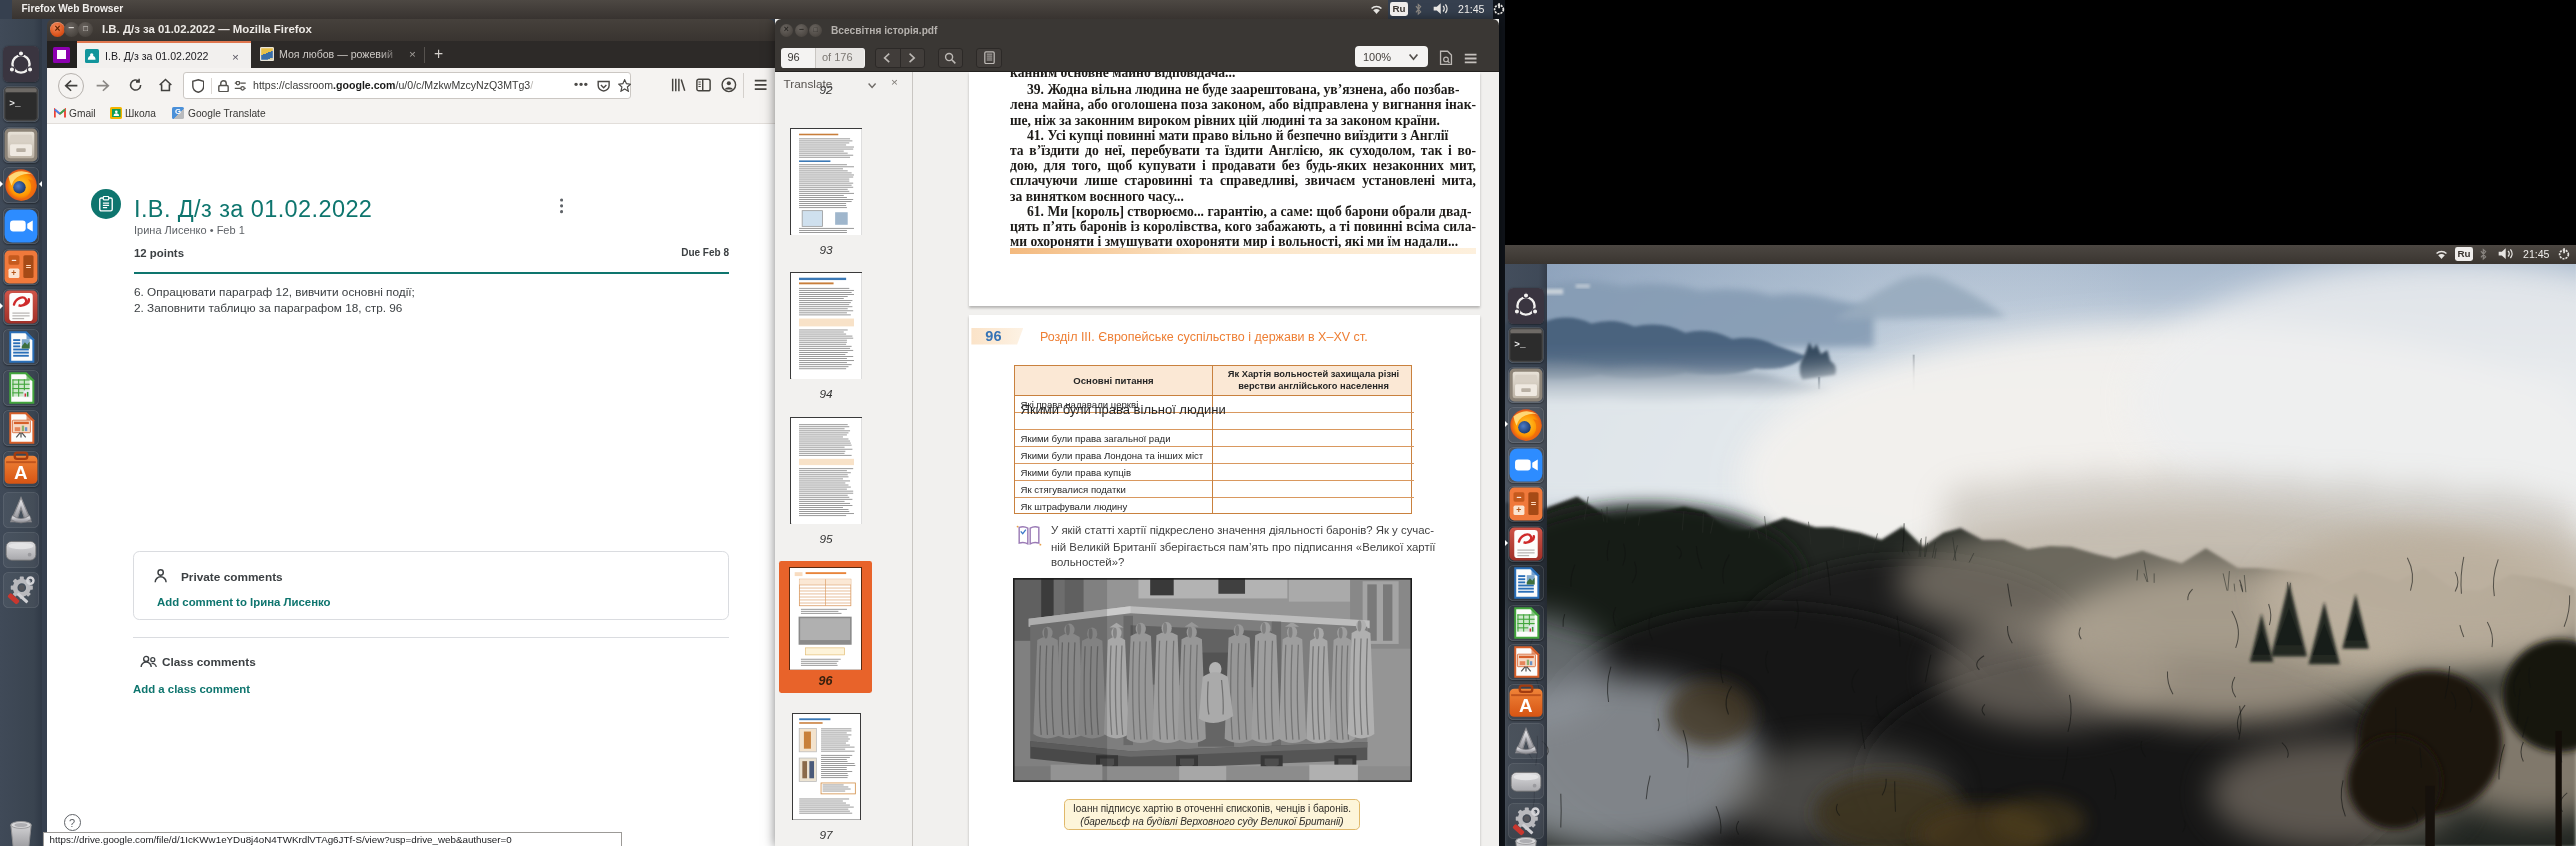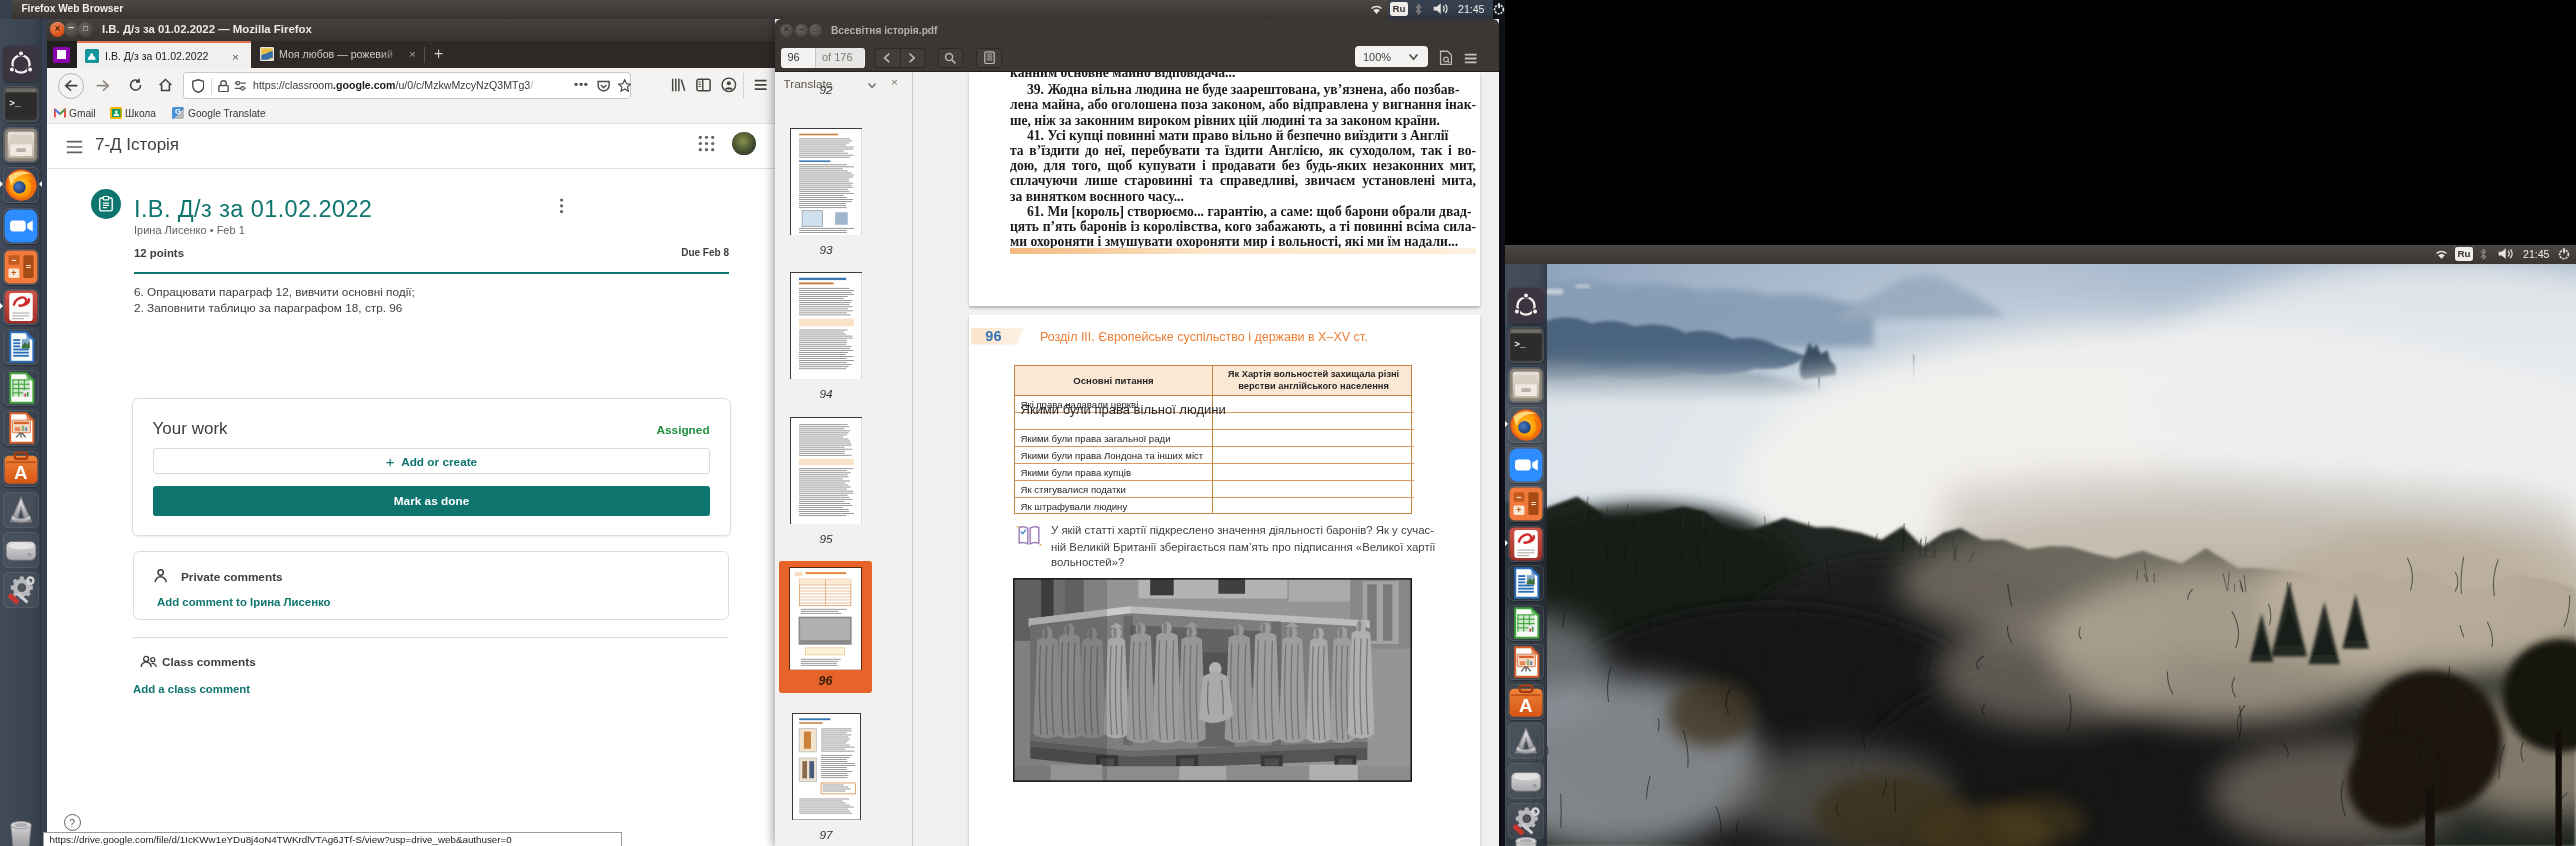--- a/index.html
+++ b/index.html
@@ -165,40 +165,20 @@
             <circle cx="5.5" cy="3.6" r="1.7" fill="#fff"></circle>
             <path d="M2 9 a3.5 3.5 0 0 1 7 0 z" fill="#fff"></path>
           </svg>
  <span style="position:absolute;left:78px;top:3.9px;font-size:10.2px;color:#383735">Школа</span>
  <div style="position:absolute;left:125px;top:3.1px;width:11.8px;height:11.8px;background:linear-gradient(135deg,#4a90d9 55%,#b8babd 55%);border-radius:1.6px"></div>
  <span style="position:absolute;left:128px;top:3.1px;font-size:7.8px;color:#fff;font-weight:bold">G</span>
  <span style="position:absolute;left:141px;top:3.9px;font-size:10.2px;color:#383735">Google Translate</span>
 </div>
 
 <div style="position:absolute;left:0;top:105px;right:0;bottom:0;background:#fff;overflow:hidden">
- <div style="position:absolute;left:0;top:0;right:0;height:45px;border-bottom:0.8px solid #e0e0e0">
-  <svg style="position:absolute;left:19px;top:15.7px" width="17" height="14" viewBox="0 0 22 18">
-              <path d="M1 2 H21 M1 9 H21 M1 16 H21" stroke="#5f6368" stroke-width="2.2"></path>
-            </svg>
-  <span style="position:absolute;left:48px;top:11px;font-size:17px;color:#3c4043">7-Д Історія</span>
-  <svg style="position:absolute;left:651px;top:11px" width="17" height="17" viewBox="0 0 22 22">
-              <g fill="#5f6368">
-                <circle cx="3" cy="3" r="2.1"></circle>
-                <circle cx="11" cy="3" r="2.1"></circle>
-                <circle cx="19" cy="3" r="2.1"></circle>
-                <circle cx="3" cy="11" r="2.1"></circle>
-                <circle cx="11" cy="11" r="2.1"></circle>
-                <circle cx="19" cy="11" r="2.1"></circle>
-                <circle cx="3" cy="19" r="2.1"></circle>
-                <circle cx="11" cy="19" r="2.1"></circle>
-                <circle cx="19" cy="19" r="2.1"></circle>
-              </g>
-            </svg>
-  <div style="position:absolute;left:685px;top:7.8px;width:23.5px;height:23.5px;border-radius:50%;background:radial-gradient(circle at 45% 40%,#8a8f4a,#3e4a2e 60%,#23301e)"></div>
- </div>
  <div style="position:absolute;left:44px;top:65px;width:30px;height:30px;border-radius:50%;background:#0e756e"></div>
  <svg style="position:absolute;left:52px;top:72px" width="14" height="15.7" viewBox="0 0 18 20">
             <rect x="1" y="2.5" width="16" height="16.5" rx="2" fill="none" stroke="#fff" stroke-width="1.8"></rect>
             <rect x="5.5" y="0.5" width="7" height="4.5" rx="1.2" fill="#0e756e" stroke="#fff" stroke-width="1.5"></rect>
             <path d="M5 9 h8 M5 12 h8 M5 15 h5.5" stroke="#fff" stroke-width="1.6"></path>
           </svg>
  <div style="position:absolute;left:87px;top:72px;font-size:23.5px;color:#0e756e;letter-spacing:0.4px">І.В. Д/з за 01.02.2022</div>
  <svg style="position:absolute;left:513px;top:74px" width="3.1" height="15.7" viewBox="0 0 4 20">
             <g fill="#5f6368">
               <circle cx="2" cy="2.5" r="2"></circle>
@@ -207,26 +187,20 @@
             </g>
           </svg>
  <div style="position:absolute;left:87px;top:100px;font-size:11px;color:#5f6368">Ірина Лисенко • Feb 1</div>
  <div style="position:absolute;left:87px;top:123px;font-size:11.4px;font-weight:bold;color:#3c4043">12 points</div>
  <div style="position:absolute;left:549px;top:123px;width:133px;text-align:right;font-size:10px;font-weight:bold;color:#3c4043">Due Feb 8</div>
  <div style="position:absolute;left:87px;top:148px;width:595px;height:1.6px;background:#0e756e"></div>
  <div style="position:absolute;left:87px;top:161px;font-size:11.8px;color:#3c4043">6. Опрацювати параграф 12, вивчити основні події;</div>
  <div style="position:absolute;left:87px;top:177px;font-size:11.8px;color:#3c4043">2. Заповнити таблицю за параграфом 18, стр. 96</div>
 
 
- <div style="position:absolute;left:85px;top:274px;width:599px;height:138px;border:0.8px solid #dadce0;border-radius:6.3px;box-shadow:0 0.8px 1.6px rgba(0,0,0,.08)">
-   <div style="position:absolute;left:19.6px;top:20.4px;font-size:17px;color:#3c4043">Your work</div>
-   <div style="position:absolute;right:20.4px;top:24px;font-size:11.8px;font-weight:bold;color:#1e8e3e">Assigned</div>
-   <div style="position:absolute;left:19.6px;top:49px;right:19.6px;height:26px;border:0.8px solid #dadce0;border-radius:3.1px;text-align:center;line-height:25px;font-size:11.8px;font-weight:bold;color:#0e756e"><span style="font-size:15px;font-weight:400;vertical-align:-0.8px">+</span>&nbsp;&nbsp;Add or create</div>
-   <div style="position:absolute;left:19.6px;top:87px;right:19.6px;height:30px;background:#0e756e;border-radius:3.1px;text-align:center;line-height:30px;font-size:11.8px;font-weight:bold;color:#fff">Mark as done</div>
- </div>
 
  <div style="position:absolute;left:86px;top:427px;width:596px;height:69px;border:0.8px solid #dadce0;border-radius:6.3px">
    <svg style="position:absolute;left:20.4px;top:17px" width="13.3" height="14" viewBox="0 0 17 18">
               <circle cx="8.5" cy="4.5" r="3.4" fill="none" stroke="#3c4043" stroke-width="1.9"></circle>
               <path d="M1.5 17 a7 7 0 0 1 14 0" fill="none" stroke="#3c4043" stroke-width="1.9"></path>
             </svg>
    <span style="position:absolute;left:47px;top:18px;font-size:11.8px;font-weight:bold;color:#3c4043">Private comments</span>
    <span style="position:absolute;left:23px;top:44px;font-size:11.4px;font-weight:bold;color:#0e756e">Add comment to Ірина Лисенко</span>
  </div>
  <div style="position:absolute;left:86px;top:513px;width:596px;height:0.8px;background:#dadce0"></div>
@@ -679,20 +653,24 @@
             <path d="M410 226 h28 v15 q-14 11 -28 0 z" fill="#3f3f3f"></path>
             <path d="M415 230 h18 v8 q-9 7 -18 0 z" fill="#575757"></path>
             <rect x="0" y="240" width="509" height="20" fill="#9e9e9e"></rect>
             <rect x="48" y="238" width="66" height="22" fill="#c2c2c2"></rect>
             <rect x="212" y="240" width="60" height="20" fill="#bcbcbc"></rect>
             <rect x="378" y="238" width="62" height="22" fill="#c6c6c6"></rect>
             <rect x="0" y="0" width="120" height="260" fill="#000" opacity="0.14"></rect>
             <rect x="0" y="0" width="509" height="260" fill="#000" opacity="0.11"></rect>
             <rect x="1" y="1" width="507" height="258" fill="none" stroke="#1a1a1a" stroke-width="2"></rect>
           </svg>
+          <div style="position:absolute;left:95px;top:484px;width:296px;height:31px;background:#fdf5da;border:1.2px solid #e0b86a;border-radius:4.7px">
+            <div style="position:absolute;left:0;top:3.1px;width:100%;text-align:center;font-size:10px;color:#2e2c28">Іоанн підписує хартію в оточенні єпископів, ченців і баронів.</div>
+            <div style="position:absolute;left:0;top:15.7px;width:100%;text-align:center;font-size:10px;font-style:italic;color:#2e2c28">(барельєф на будівлі Верховного суду Великої Британії)</div>
+          </div>
         </div>
       </div>
       <div id="panel1">
         <span class="ptitle">Firefox Web Browser</span>
         <svg class="abs" style="left:1356px;top:3.1px" width="17" height="12.5" viewBox="0 0 22 16">
           <path d="M11 14 l-3.4-4 a5.5 5.5 0 0 1 6.8 0 z" fill="#e6e4e1"></path>
           <path d="M4.6 7 a9.5 9.5 0 0 1 12.8 0" fill="none" stroke="#e6e4e1" stroke-width="2"></path>
           <path d="M7.4 10 a5.8 5.8 0 0 1 7.2 0" fill="none" stroke="#e6e4e1" stroke-width="2"></path>
         </svg>
         <span class="abs" style="left:1378px;top:2.4px;width:18px;height:14px;background:#efedeb;border-radius:2.4px;color:#3a3531;font-size:9.8px;font-weight:bold;text-align:center;line-height:14px">Ru</span>

